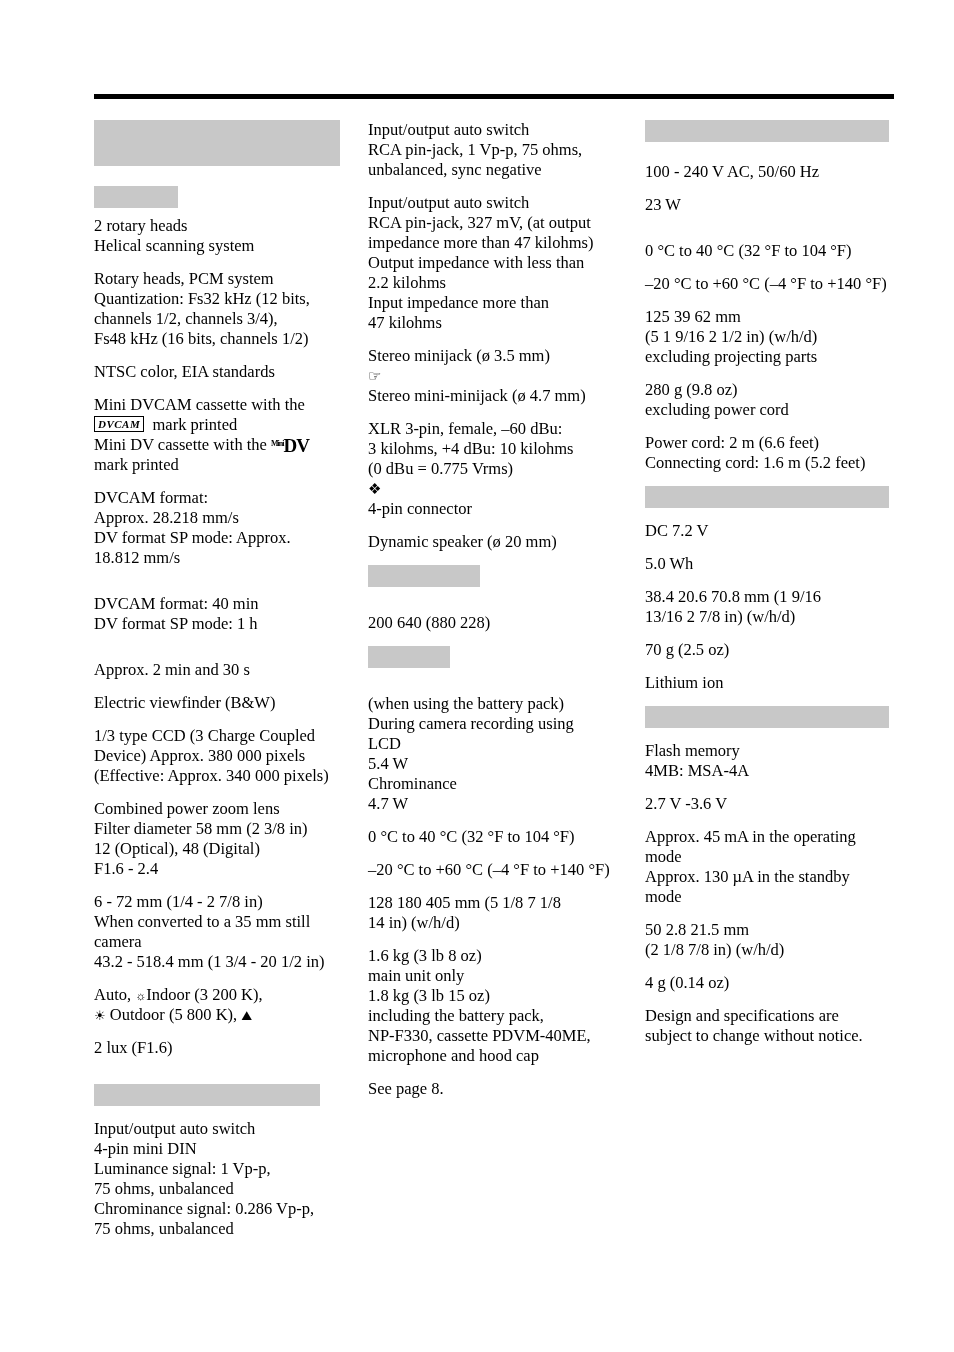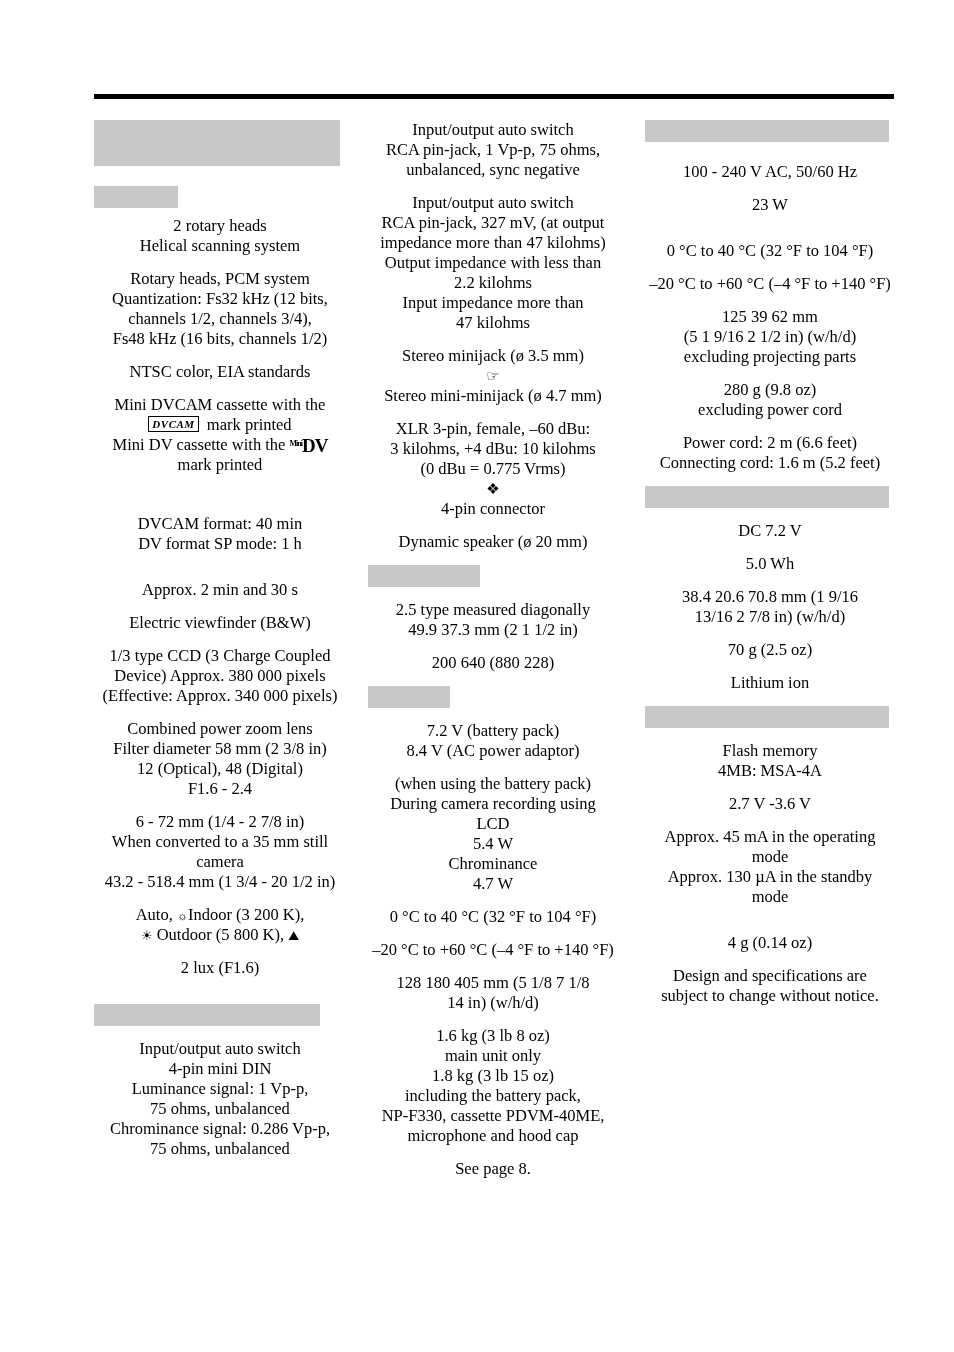--- a/index.html
+++ b/index.html
@@ -26,21 +26,20 @@
     left: 94px;
     top: 94px;
     width: 800px;
     height: 5px;
     background: #000000;
   }
   
   .colabs {
     position: absolute;
     top: 120px;
-    text-align: center;
   }
   #col1 { left: 94px; width: 252px; }
   #col2 { left: 368px; width: 250px; }
   #col3 { left: 645px; width: 250px; }
 
   .grayhead {
     background: #c8c8c8;
     height: 22px;
     margin-bottom: 0;
   }
@@ -149,20 +148,26 @@
     <p class="blk">
       <span>Mini DVCAM cassette with the</span><br>
       <span class="dvcam-badge">DVCAM</span>
       <span>&nbsp;mark printed</span><br>
       <span>Mini DV cassette with the</span>
       <span class="minidv-badge"><span class="mini">Mini</span><span>DV</span></span><br>
       <span>mark printed</span>
     </p>
     <div class="sp-s"></div>
 
+    <p class="blk">
+      <span>DVCAM format:</span><br>
+      <span>Approx. 28.218 mm/s</span><br>
+      <span>DV format SP mode: Approx.</span><br>
+      <span>18.812 mm/s</span>
+    </p>
     <div class="sp-l"></div>
 
     <p class="blk">
       <span>DVCAM format: 40 min</span><br>
       <span>DV format SP mode: 1 h</span>
     </p>
     <div class="sp-l"></div>
 
     <p class="blk">
       <span>Approx. 2 min and 30 s</span>
@@ -261,38 +266,30 @@
     <div class="sp-s"></div>
 
     <p class="blk">
       <span>Dynamic speaker (ø 20 mm)</span>
     </p>
     <div class="sp-s"></div>
 
     <div class="grayhead w4"></div>
     <div class="sp-s"></div>
 
-    <p class="blk">
-      <span>2.5 type measured diagonally</span><br>
-      <span>49.9   37.3 mm (2    1 1/2 in)</span>
-    </p>
     <div class="sp-s"></div>
 
     <p class="blk">
       <span>200 640 (880    228)</span>
     </p>
     <div class="sp-s"></div>
 
     <div class="grayhead w5"></div>
     <div class="sp-s"></div>
 
-    <p class="blk">
-      <span>7.2 V (battery pack)</span><br>
-      <span>8.4 V (AC power adaptor)</span>
-    </p>
     <div class="sp-s"></div>
 
     <p class="blk">
       <span>(when using the battery pack)</span><br>
       <span>During camera recording using</span><br>
       <span>LCD</span><br>
       <span>5.4 W</span><br>
       <span>Chrominance</span><br>
       <span>4.7 W</span>
     </p>
@@ -418,20 +415,24 @@
     <div class="sp-s"></div>
 
     <p class="blk">
       <span>Approx. 45 mA in the operating</span><br>
       <span>mode</span><br>
       <span>Approx. 130 µA in the standby</span><br>
       <span>mode</span>
     </p>
     <div class="sp-s"></div>
 
+    <p class="blk">
+      <span>50    2.8    21.5 mm</span><br>
+      <span>(2    1/8    7/8  in) (w/h/d)</span>
+    </p>
     <div class="sp-s"></div>
 
     <p class="blk">
       <span>4 g (0.14 oz)</span>
     </p>
     <div class="sp-s"></div>
 
     <p class="blk">
       <span>Design and specifications are</span><br>
       <span>subject to change without notice.</span>

